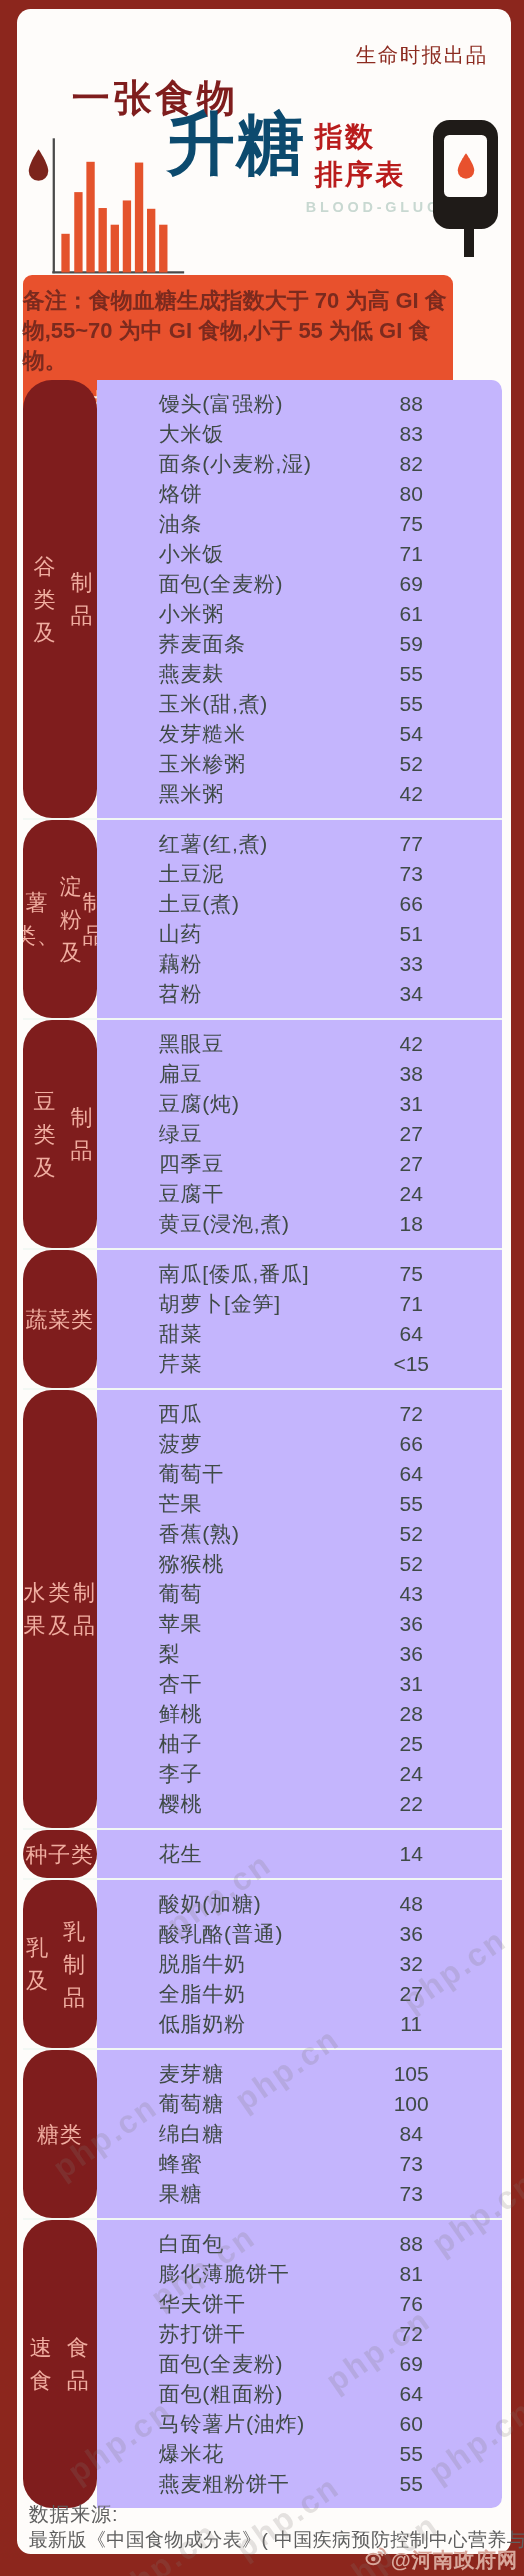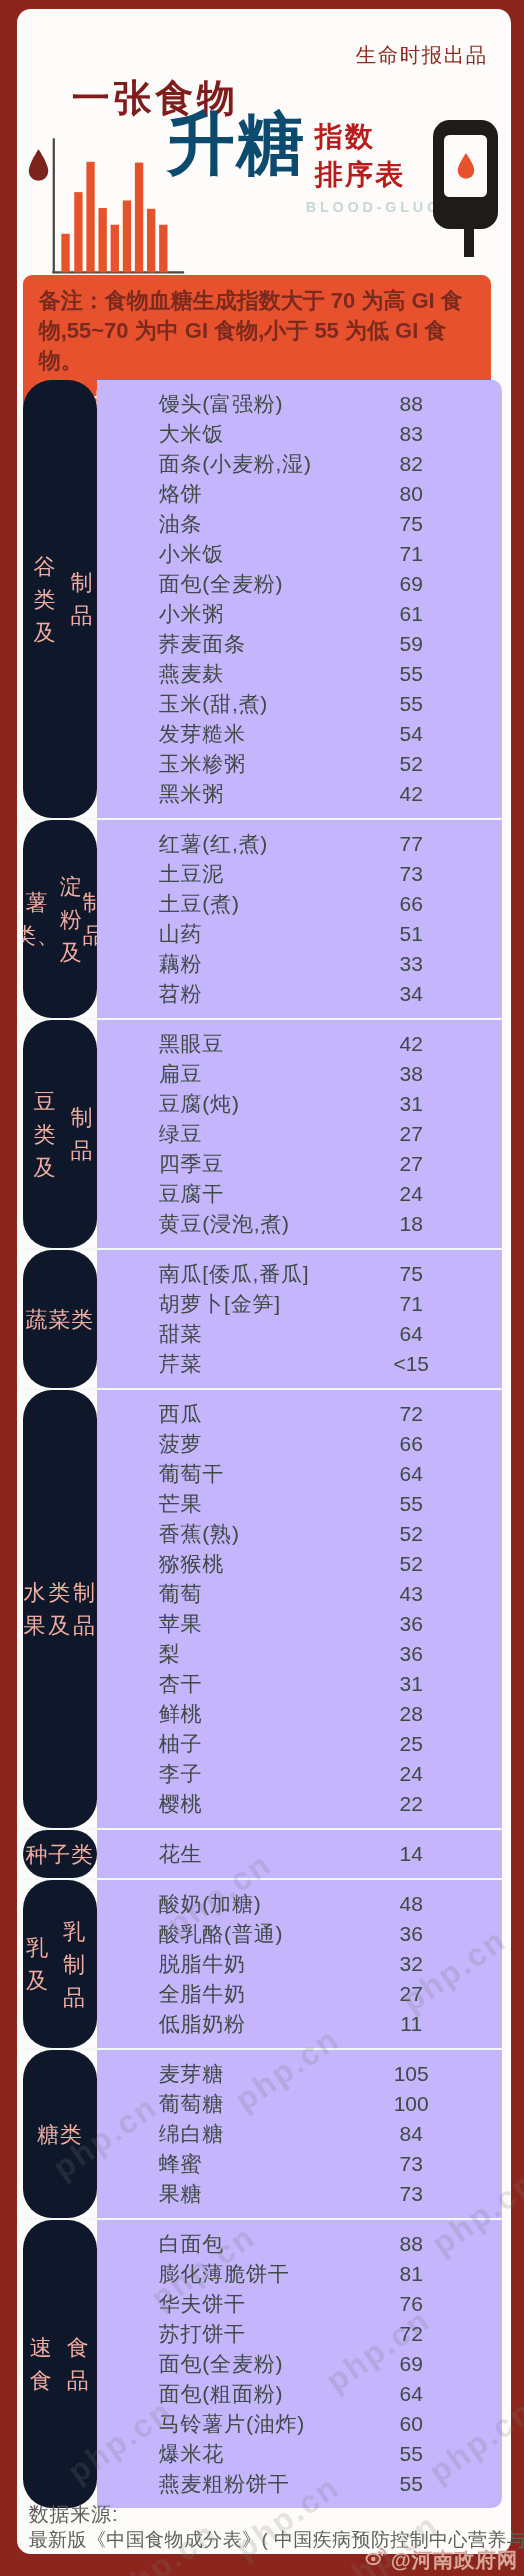--- a/index.html
+++ b/index.html
@@ -46,21 +46,21 @@
   }
   .meter .screen{
     position:absolute;left:11.4px;top:15px;width:43px;height:62px;
     background:#FEFCFA;border-radius:5.3px;display:flex;align-items:center;justify-content:center;
   }
   .meter .stem{
     position:absolute;left:31px;top:109px;width:10px;height:28px;background:#1F1B18;
   }
   
   .orange-block{
-    position:absolute;left:6px;top:266px;width:468px;
+    position:absolute;left:6px;top:266px;width:430px;
     background:#E8512D;border-radius:9px;
     padding:10.6px 0 7.6px 0;box-sizing:border-box;
   }
   .note-text{
     width:436px;margin:0 auto;
     font-size:22px;line-height:30px;font-weight:600;color:#7B2A1E;
   }
   .cols-row{position:relative;height:35px;margin-top:6px;}
   .col-h{
     position:absolute;top:4.6px;font-size:23.5px;font-weight:bold;color:#FCEFE2;
@@ -70,21 +70,21 @@
   .col-h.c1{left:114px;width:152px;}
   .col-h.c2{left:267px;width:205px;}
   
   .gi-table{
     position:absolute;left:6px;top:371px;width:479px;
     border-radius:10.6px;overflow:hidden;
   }
   .section{display:flex;}
   .section + .section{border-top:2.3px solid #F2F8F4;}
   .cat-col{
-    width:74px;flex:0 0 74px;background:#0f172a;
+    width:74px;flex:0 0 74px;background:#7f1d1d;
     display:flex;align-items:center;justify-content:center;text-align:center;
     color:#F0ADA0;font-size:22px;line-height:33px;letter-spacing:0.8px;border-radius:29px;
   }
   .items{flex:1;background:#c4b5fd;padding:9px 16px;}
   .row{position:relative;height:30px;display:flex;align-items:center;}
   .row .name{
     margin-left:46px;font-size:21px;color:#3F4A46;letter-spacing:0.8px;
   }
   .row .gi{
     position:absolute;left:251px;width:95px;text-align:center;

